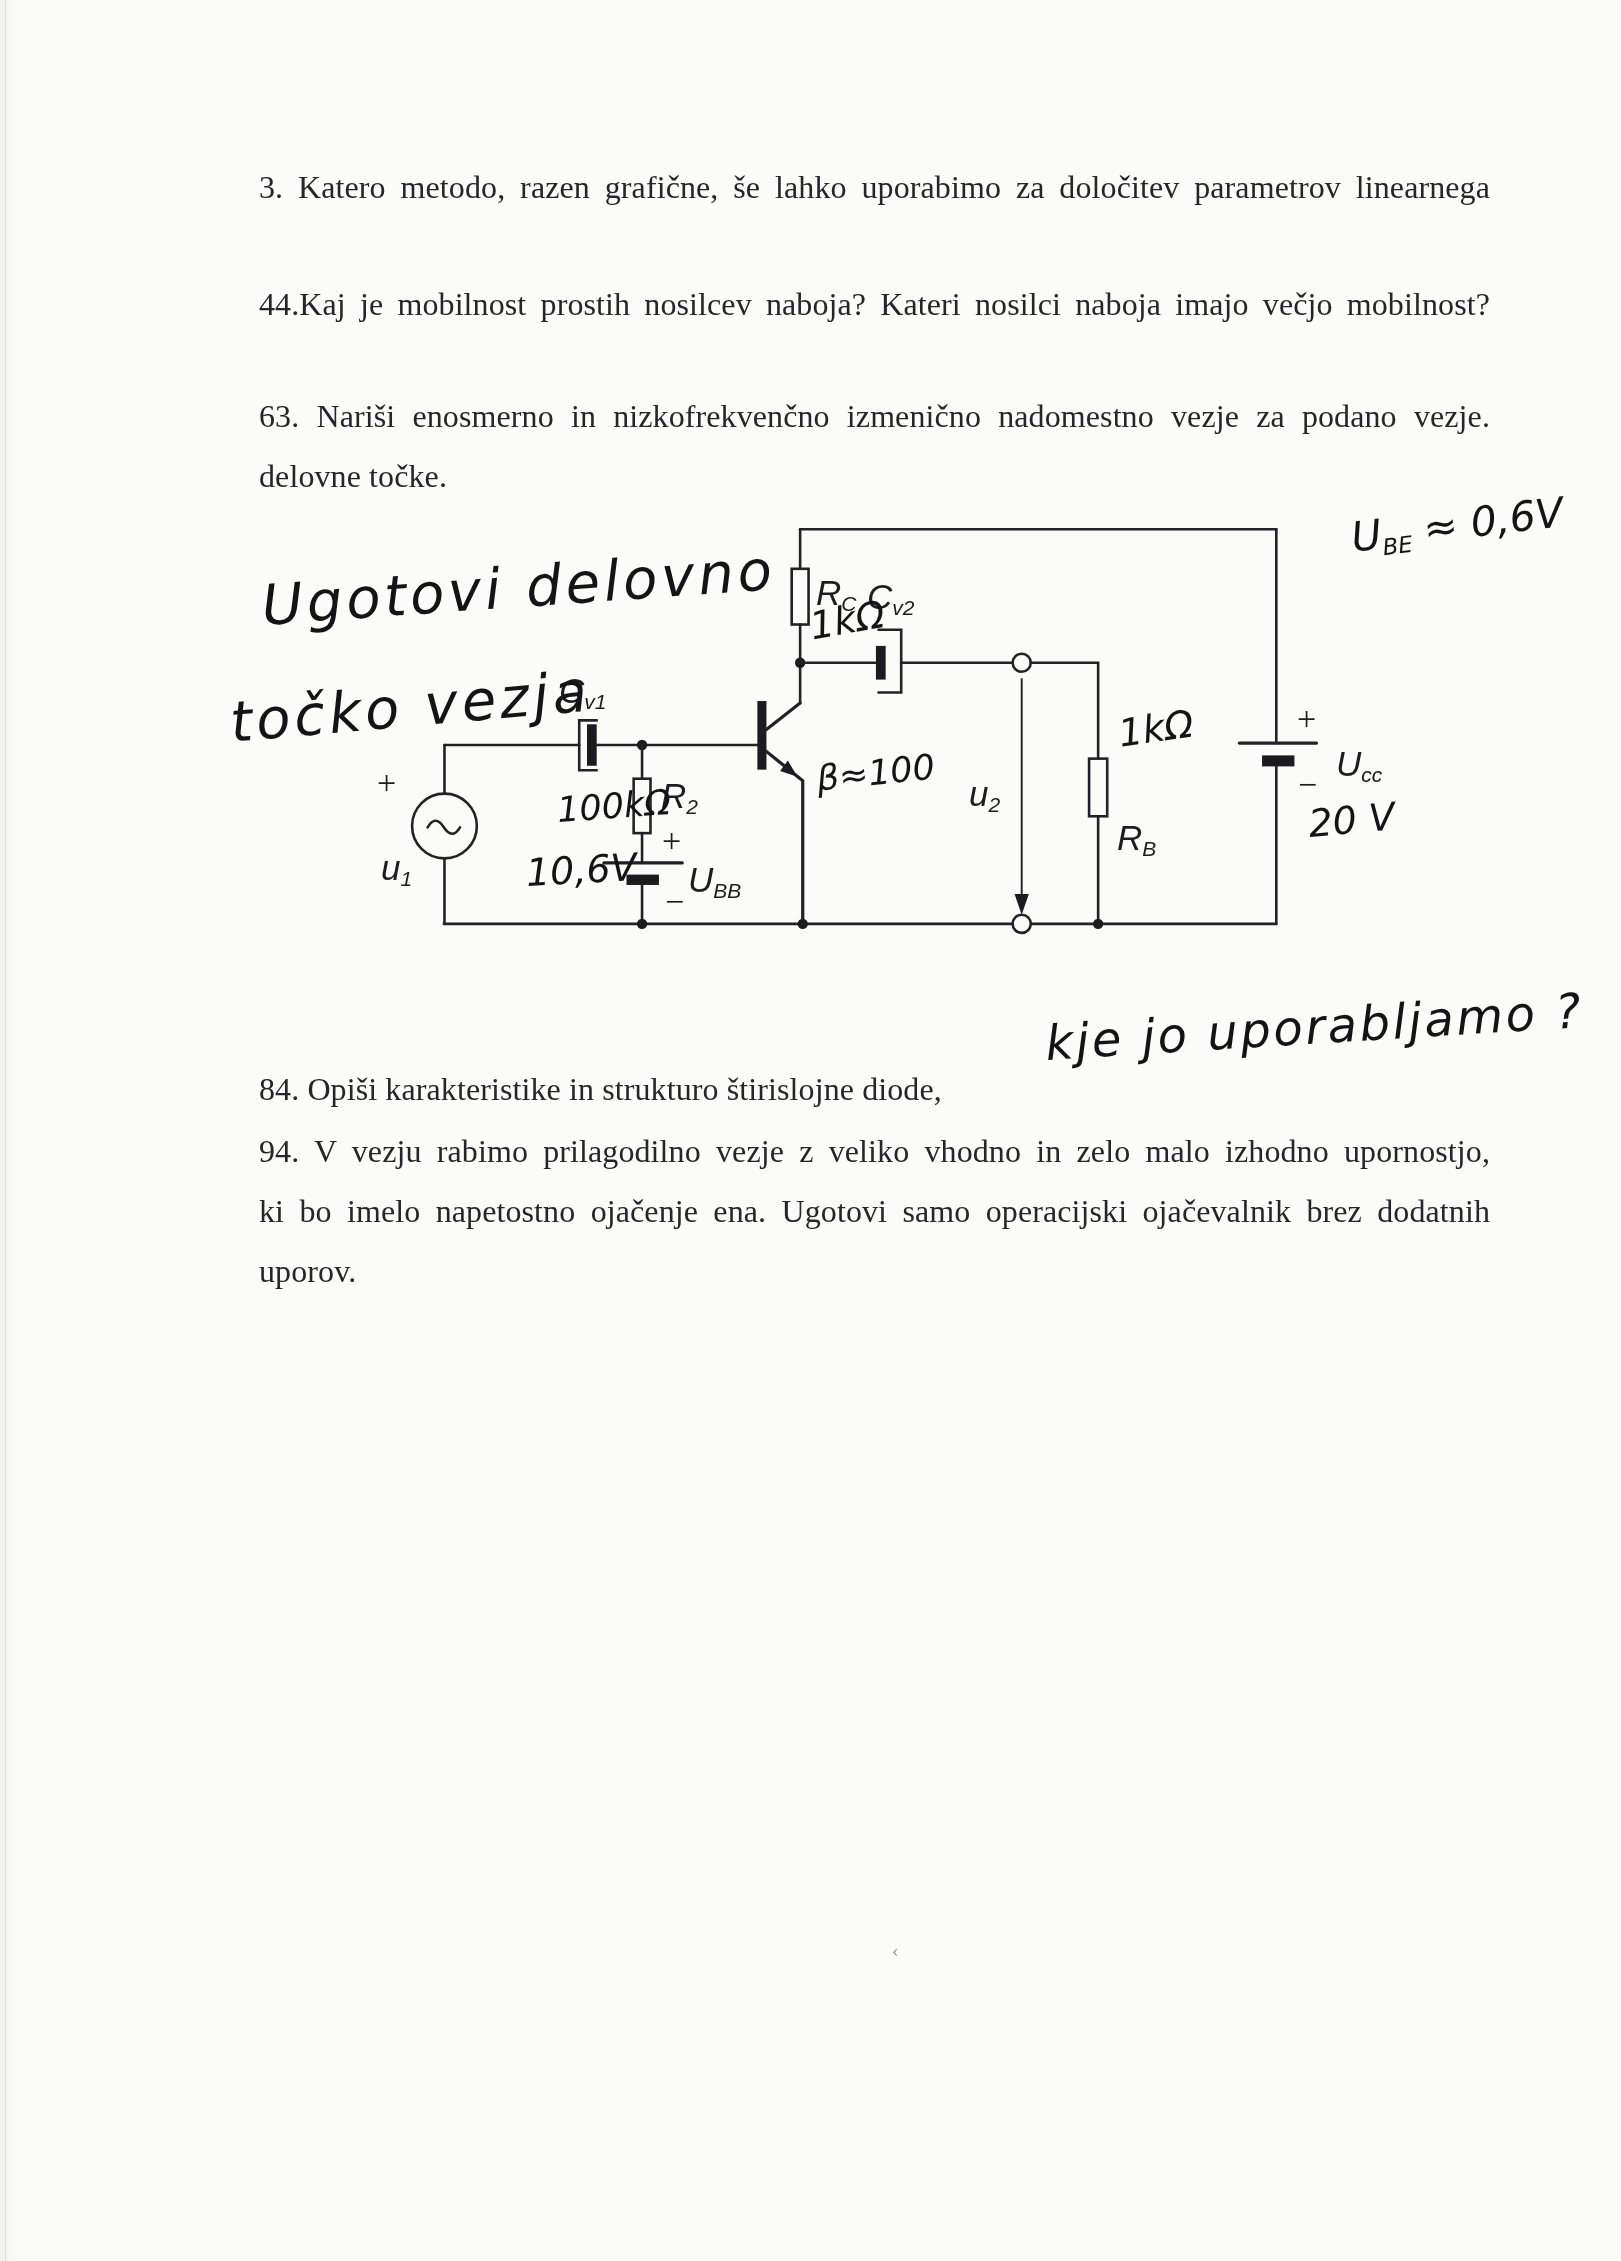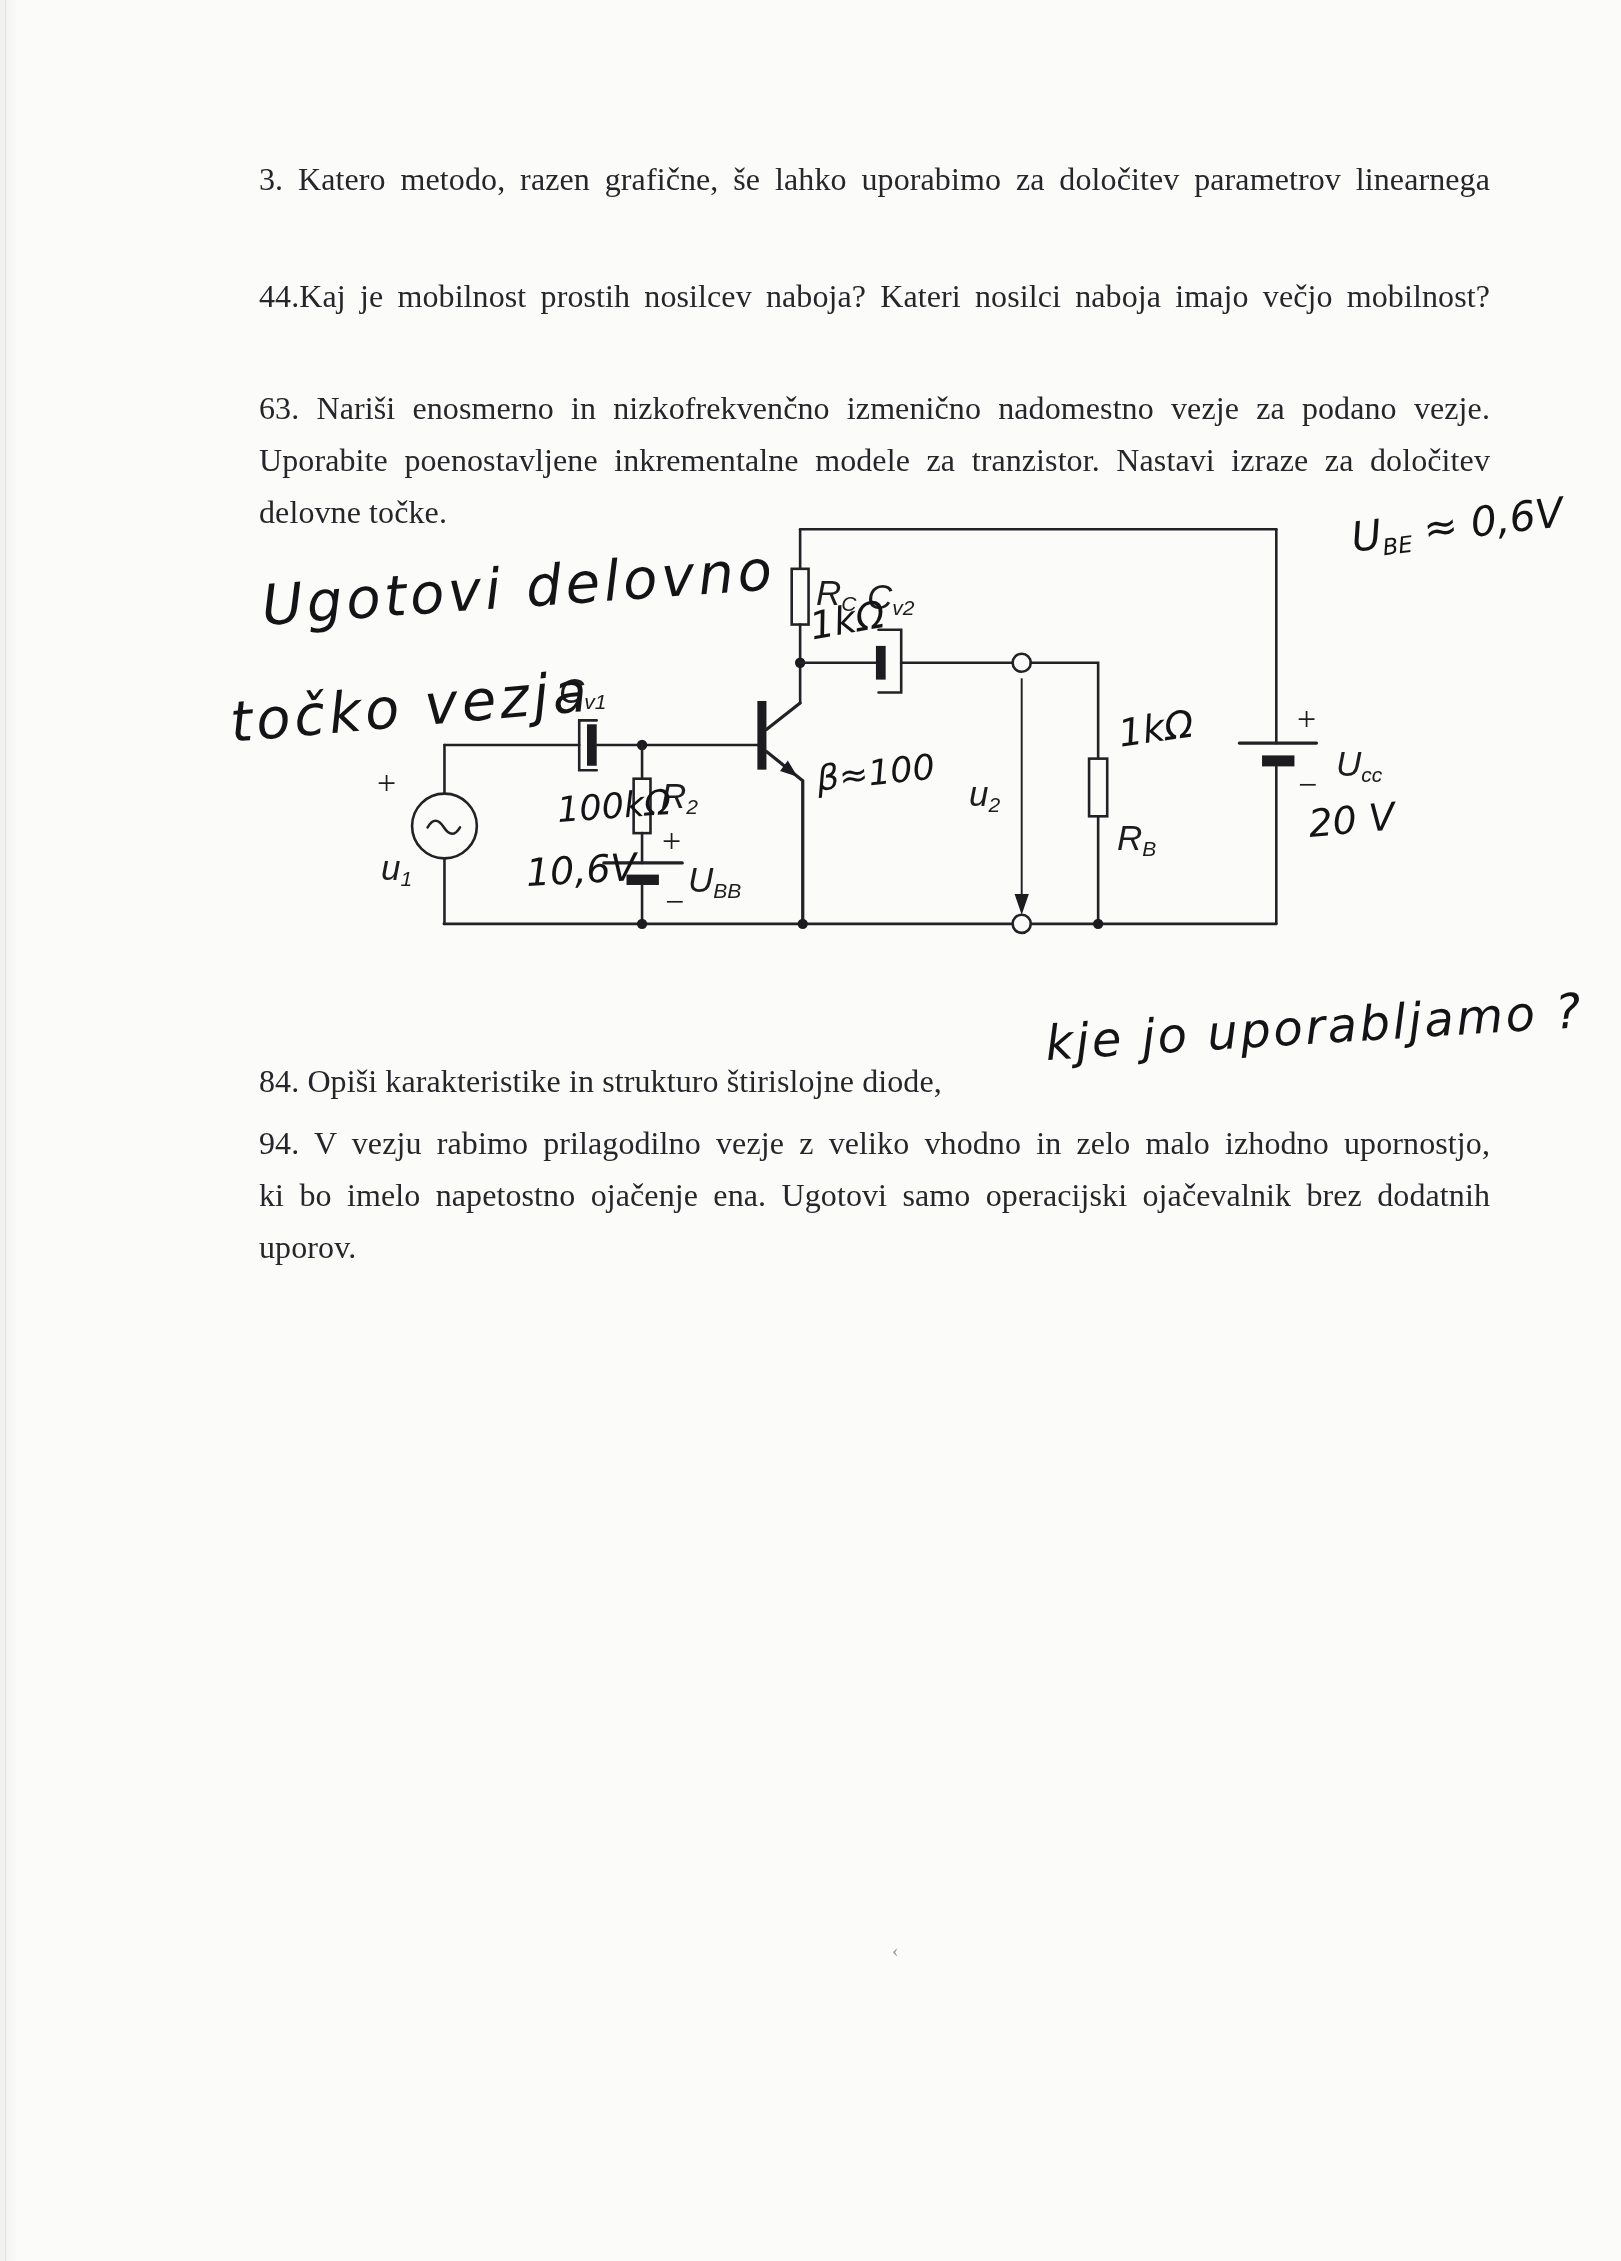--- a/index.html
+++ b/index.html
@@ -14,21 +14,21 @@
   .scan-edge{
     position:absolute;left:5.2px;top:0;width:1.3px;height:2261px;
     background:rgba(60,60,60,0.10);
   }
   .scan-shade{
     position:absolute;left:0;top:0;width:17px;height:2261px;
     background:linear-gradient(90deg,rgba(90,90,90,0.07),rgba(0,0,0,0));
   }
   
   .qblock{position:absolute;left:259px;width:1231px;font-size:32px;line-height:52px;letter-spacing:0.1px;}
-  .qline{white-space:normal;}
+  .qline{white-space:normal;margin-top:8px;}
   .just{text-align:justify;text-align-last:justify;}
   
   .clabel{
     position:absolute;font-family:Liberation Sans, sans-serif;
     font-style:italic;font-size:35px;line-height:1;color:#1d1d20;white-space:nowrap;
   }
   .clabel sub{font-size:0.60em;font-style:italic;line-height:0;vertical-align:-0.28em;letter-spacing:0;}
   .sign{
     position:absolute;font-family:"Liberation Serif",serif;
     font-size:34px;line-height:1;color:#1d1d20;font-style:normal;
@@ -60,21 +60,20 @@
   <div class="qblock" style="top:153px">
     <div class="qline just">3. Katero metodo, razen grafične, še lahko uporabimo za določitev parametrov linearnega</div>
   </div>
 
   <div class="qblock" style="top:270px">
     <div class="qline just">44.Kaj je mobilnost prostih nosilcev naboja? Kateri nosilci naboja imajo večjo mobilnost?</div>
   </div>
 
   <div class="qblock" style="top:382px">
     <div class="qline just">63. Nariši enosmerno in nizkofrekvenčno izmenično nadomestno vezje za podano vezje.</div>
-    <div class="qline just">Uporabite poenostavljene inkrementalne modele za tranzistor. Nastavi izraze za določitev</div>
     <div class="qline">delovne točke.</div>
   </div>
 
   <div class="qblock" style="top:1055px">
     <div class="qline">84. Opiši karakteristike in strukturo štirislojne diode,</div>
   </div>
 
   <div class="qblock" style="top:1117px">
     <div class="qline just">94. V vezju rabimo prilagodilno vezje z veliko vhodno in zelo malo izhodno upornostjo,</div>
     <div class="qline just">ki bo imelo napetostno ojačenje ena. Ugotovi samo operacijski ojačevalnik brez dodatnih</div>

